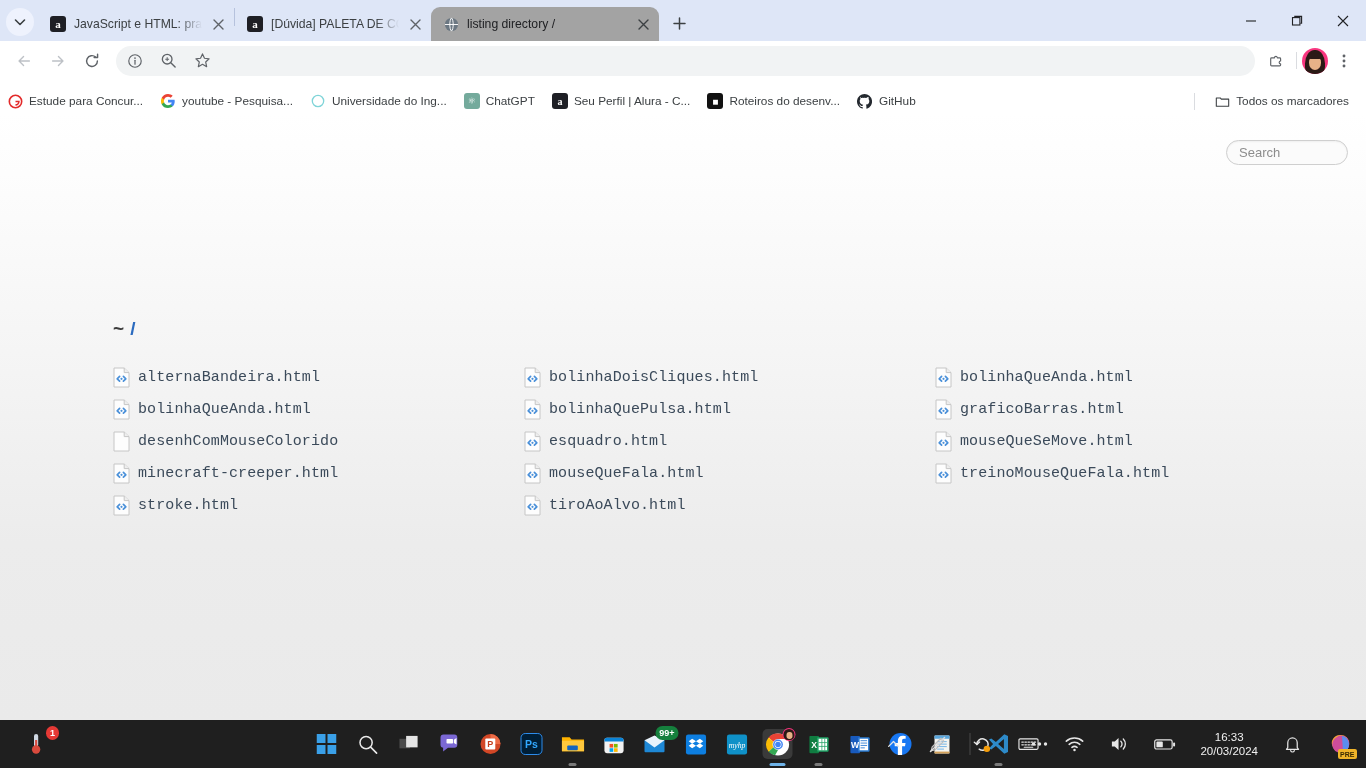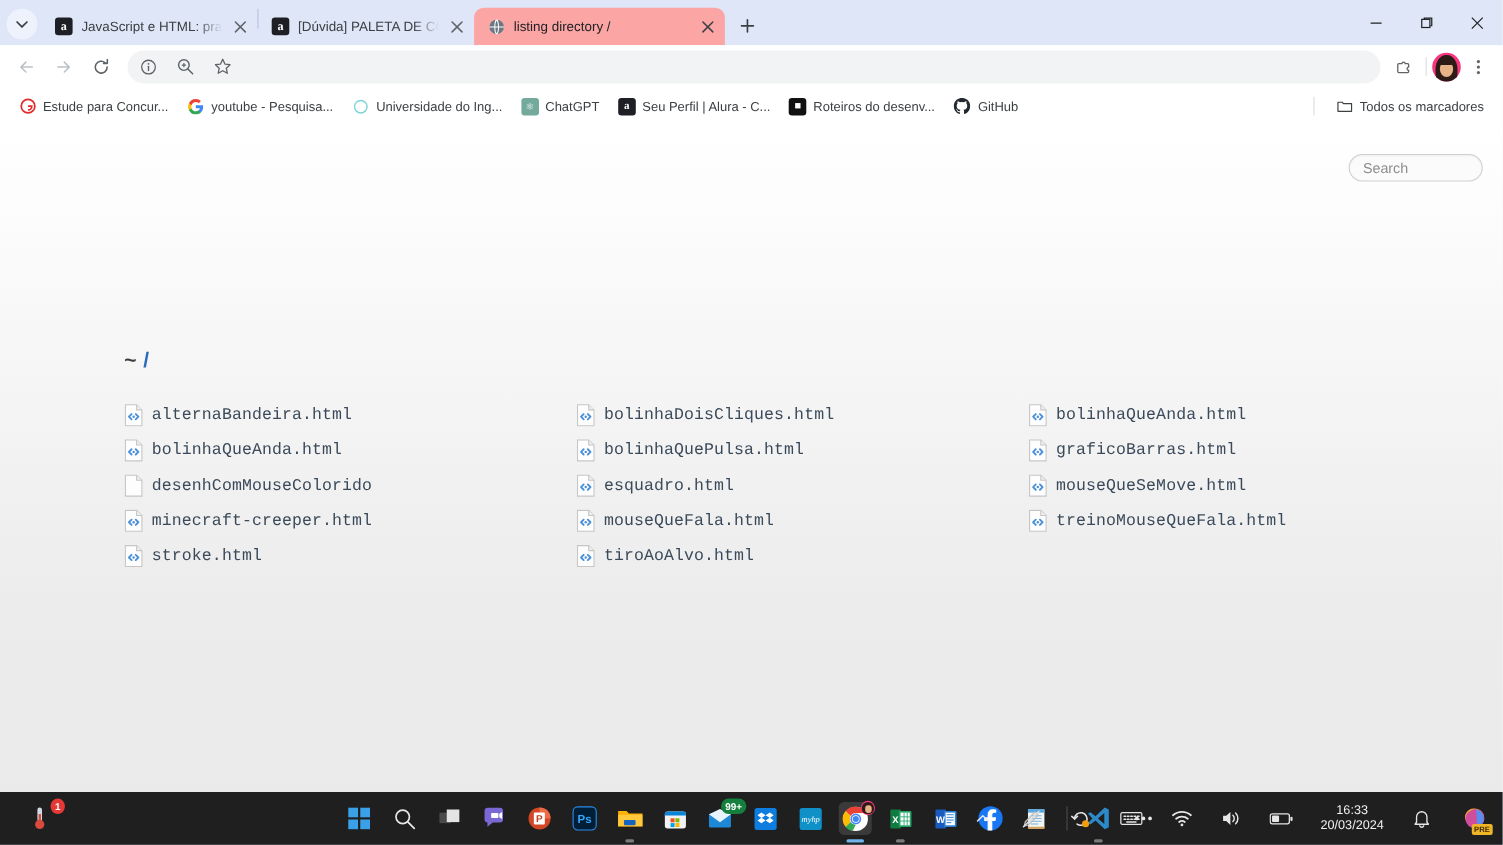--- a/index.html
+++ b/index.html
@@ -21,21 +21,21 @@
   .tabsearch {
     width: 28px; height: 28px; border-radius: 50%; margin-bottom: 5px; margin-right: 4px;
     display: flex; align-items: center; justify-content: center; background: #eef2fd;
   }
   .tab {
     height: 34px; display: flex; align-items: center; gap: 8px;
     padding: 0 8px 0 12px; border-radius: 9px 9px 0 0;
     font-size: 12.2px; color: #3c4043; position: relative; max-width: 240px;
   }
   .tab.inactive { width: 196px; }
-  .tab.active { background: #fca5a5; width: 228px; color: #202124; }
+  .tab.active { background: #a3a3a3; width: 228px; color: #202124; }
   .tab-sep { width: 1px; height: 18px; background: #b6c2dd; align-self: center; margin: 0 0 7px 0; }
   .tab-fav { width: 16px; height: 16px; flex: 0 0 16px; display: flex; align-items: center; justify-content: center; }
   .tab-fav.alura { background: #1e1f25; border-radius: 3px; color: #fff; font-size: 11px; font-weight: bold; font-family: "Liberation Serif", serif; }
   .tab-title { flex: 1; white-space: nowrap; overflow: hidden; -webkit-mask-image: linear-gradient(90deg,#000 82%,transparent); mask-image: linear-gradient(90deg,#000 82%,transparent); }
   .tab-close { width: 16px; height: 16px; flex: 0 0 16px; display: flex; align-items: center; justify-content: center; color: #5f6368; }
   .newtab { width: 28px; height: 28px; margin: 0 0 4px 6px; border-radius: 50%; display: flex; align-items: center; justify-content: center; color: #444; }
   .wincontrols { position: absolute; right: 0; top: 0; height: 41px; display: flex; }
   .wc { width: 46px; height: 41px; display: flex; align-items: center; justify-content: center; color: #202124; }
 
   
@@ -50,21 +50,21 @@
   .omni-url { flex: 1; font-size: 13.5px; color: #202124; }
   .omni-right { display: flex; align-items: center; gap: 6px; padding-right: 4px; }
   .tb-icon { width: 28px; height: 28px; display: flex; align-items: center; justify-content: center; color: #5f6368; }
   .tb-sep { width: 1px; height: 17px; background: #dadce0; margin: 0 3px; }
   .avatar { width: 26px; height: 26px; border-radius: 50%; overflow: hidden; position: relative; background: #f8367f; }
   .avatar .hair { position: absolute; inset: 2px 3px -4px 3px; background: #2b1a16; border-radius: 48% 48% 40% 40%; }
   .avatar .face { position: absolute; left: 7px; top: 8px; width: 12px; height: 14px; background: #e8b288; border-radius: 45% 45% 50% 50%; }
   .avatar .fringe { position: absolute; left: 6px; top: 5px; width: 14px; height: 6px; background: #2b1a16; border-radius: 50% 50% 20% 20%; }
 
   
-  .bookmarks { height: 33px; background: #fff; display: flex; align-items: center; padding: 0 10px; gap: 3px; font-size: 11.8px; color: #3c4043; position: relative; }
+  .bookmarks { height: 33px; background: #fff; display: flex; align-items: flex-end; padding: 0 0; gap: 3px; font-size: 11.8px; color: #3c4043; position: relative; }
   .bm { display: flex; align-items: center; gap: 6px; padding: 4px 7px; border-radius: 6px; white-space: nowrap; }
   .bm-ico { width: 16px; height: 16px; flex: 0 0 16px; display: flex; align-items: center; justify-content: center; font-size: 10px; border-radius: 3px; }
   .bm-right { position: absolute; right: 10px; display: flex; align-items: center; gap: 6px; }
   .bm-vsep { width: 1px; height: 17px; background: #dadce0; margin-right: 6px; }
 
   
   .page {
     flex: 1; position: relative; overflow: hidden;
     background: linear-gradient(180deg, #ffffff 0px, #fdfdfd 60px, #f4f4f4 260px, #ececec 430px, #eaeaea 100%);
     font-family: "Liberation Sans", sans-serif;

